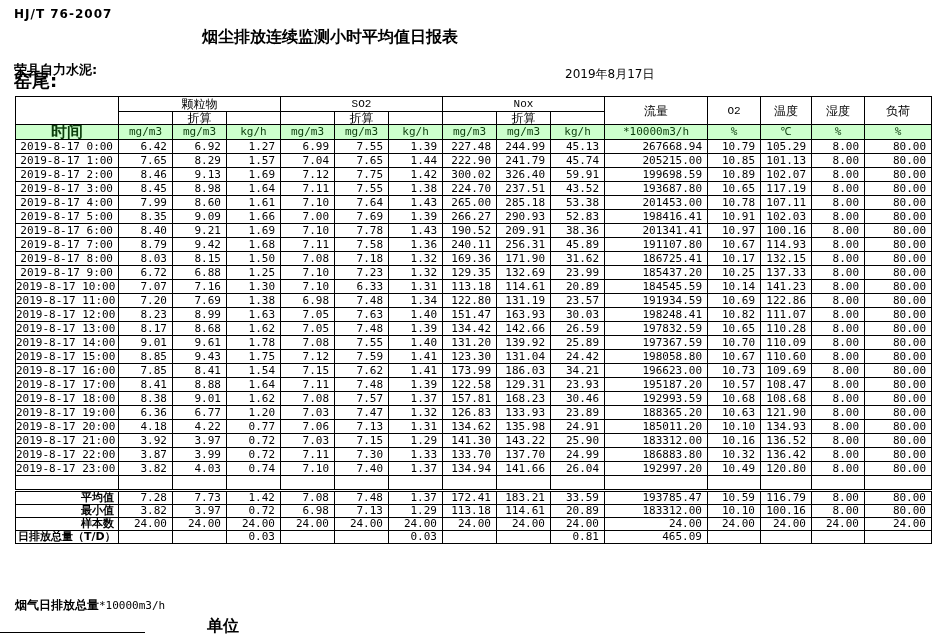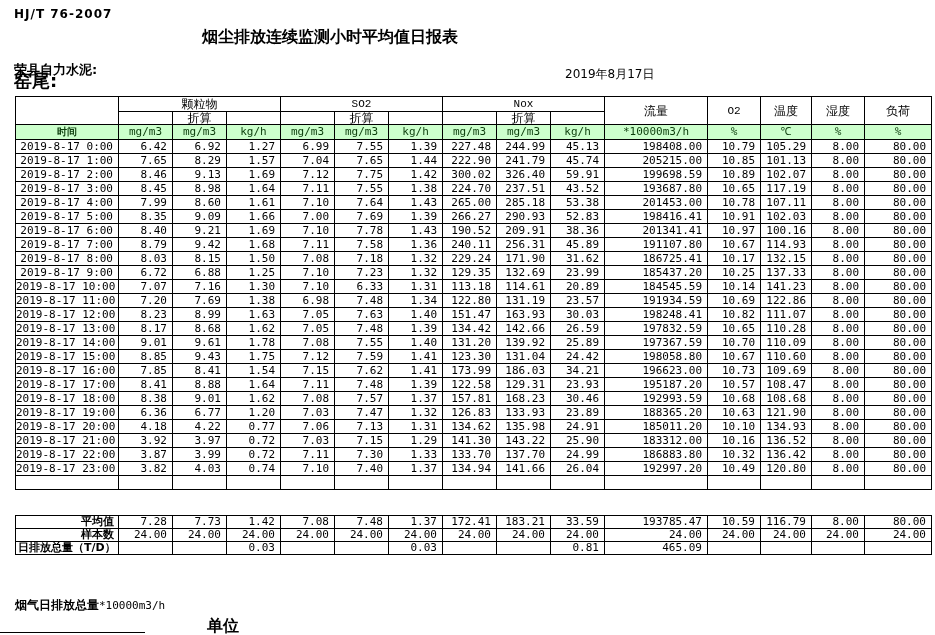--- a/index.html
+++ b/index.html
@@ -15,26 +15,26 @@
   .tables { position:absolute; left:15px; top:96px; }
   table { border-collapse:collapse; table-layout:fixed; width:916px; }
   td { border:1px solid #000; overflow:hidden; white-space:nowrap; font-size:11px; line-height:12px; height:14px; }
   .hdr td { text-align:center; }
   .hdr .h-cjk { font-weight:normal; font-size:12px; }
   .hdr .h-ascii { font-family:Liberation Mono, monospace; font-size:11px; }
   tr.r1 td { height:15px; }
   tr.r2 td { height:13px; }
   tr.units td { height:15px; background:#ccffcc; color:#0b3d0b; text-align:center;
                 font-family:"DejaVu Sans Mono","Liberation Mono",monospace; }
-  tr.units td.time-h { font-weight:bold; font-family:"DejaVu Sans", sans-serif; font-size:10px; }
+  tr.units td.time-h { font-weight:bold; font-family:"DejaVu Sans", sans-serif; font-size:16px; }
   .c-num, .c-time { text-align:right; padding-right:5px;
                     font-family:"DejaVu Sans Mono","Liberation Mono",monospace; }
   .c-label { text-align:right; padding-right:4px; font-weight:bold; font-size:11px; }
   .c-label.left { text-align:left; padding-left:2px; }
-  .summary-table { margin-top:25px;border-radius:26px; }
+  .summary-table { margin-top:1px;border-radius:26px; }
   .summary-table td { height:13px; }
 
   .footer-flow { position:absolute; left:15px; top:597px; font-size:12px; }
   .footer-flow .cjk { font-weight:bold; }
   .footer-flow .ascii { font-family:"DejaVu Sans Mono","Liberation Mono",monospace; font-size:11px; }
   .footer-unit1 { position:absolute; left:15px; top:636px; font-size:13px; font-weight:bold; }
   .footer-unit2 { position:absolute; left:207px; top:616px; font-size:16px; font-weight:bold; }
   .bottom-line { position:absolute; left:0; top:632px; width:145px; border-top:1px solid #000; }
 </style>
 </head>
@@ -111,21 +111,21 @@
           <td class="c-time">2019-8-17 0:00</td>
           <td class="c-num">6.42</td>
           <td class="c-num">6.92</td>
           <td class="c-num">1.27</td>
           <td class="c-num">6.99</td>
           <td class="c-num">7.55</td>
           <td class="c-num">1.39</td>
           <td class="c-num">227.48</td>
           <td class="c-num">244.99</td>
           <td class="c-num">45.13</td>
-          <td class="c-num">198408.00</td>
+          <td class="c-num">267668.94</td>
           <td class="c-num">10.79</td>
           <td class="c-num">105.29</td>
           <td class="c-num">8.00</td>
           <td class="c-num">80.00</td>
         </tr>
         <tr>
           <td class="c-time">2019-8-17 1:00</td>
           <td class="c-num">7.65</td>
           <td class="c-num">8.29</td>
           <td class="c-num">1.57</td>
@@ -244,21 +244,21 @@
           <td class="c-num">80.00</td>
         </tr>
         <tr>
           <td class="c-time">2019-8-17 8:00</td>
           <td class="c-num">8.03</td>
           <td class="c-num">8.15</td>
           <td class="c-num">1.50</td>
           <td class="c-num">7.08</td>
           <td class="c-num">7.18</td>
           <td class="c-num">1.32</td>
-          <td class="c-num">229.24</td>
+          <td class="c-num">169.36</td>
           <td class="c-num">171.90</td>
           <td class="c-num">31.62</td>
           <td class="c-num">186725.41</td>
           <td class="c-num">10.17</td>
           <td class="c-num">132.15</td>
           <td class="c-num">8.00</td>
           <td class="c-num">80.00</td>
         </tr>
         <tr>
           <td class="c-time">2019-8-17 9:00</td>
@@ -565,20 +565,37 @@
           <td class="c-num">172.41</td>
           <td class="c-num">183.21</td>
           <td class="c-num">33.59</td>
           <td class="c-num">193785.47</td>
           <td class="c-num">10.59</td>
           <td class="c-num">116.79</td>
           <td class="c-num">8.00</td>
           <td class="c-num">80.00</td>
         </tr>
         <tr>
+          <td class="c-label">最小值</td>
+          <td class="c-num">3.82</td>
+          <td class="c-num">3.97</td>
+          <td class="c-num">0.72</td>
+          <td class="c-num">6.98</td>
+          <td class="c-num">7.13</td>
+          <td class="c-num">1.29</td>
+          <td class="c-num">113.18</td>
+          <td class="c-num">114.61</td>
+          <td class="c-num">20.89</td>
+          <td class="c-num">183312.00</td>
+          <td class="c-num">10.10</td>
+          <td class="c-num">100.16</td>
+          <td class="c-num">8.00</td>
+          <td class="c-num">80.00</td>
+        </tr>
+        <tr>
           <td class="c-label">样本数</td>
           <td class="c-num">24.00</td>
           <td class="c-num">24.00</td>
           <td class="c-num">24.00</td>
           <td class="c-num">24.00</td>
           <td class="c-num">24.00</td>
           <td class="c-num">24.00</td>
           <td class="c-num">24.00</td>
           <td class="c-num">24.00</td>
           <td class="c-num">24.00</td>

